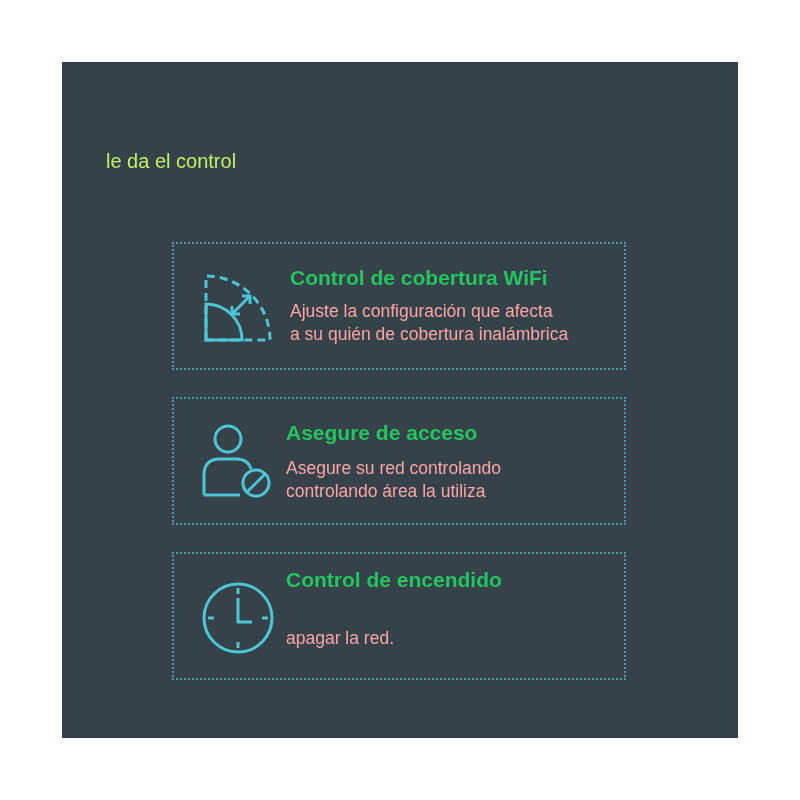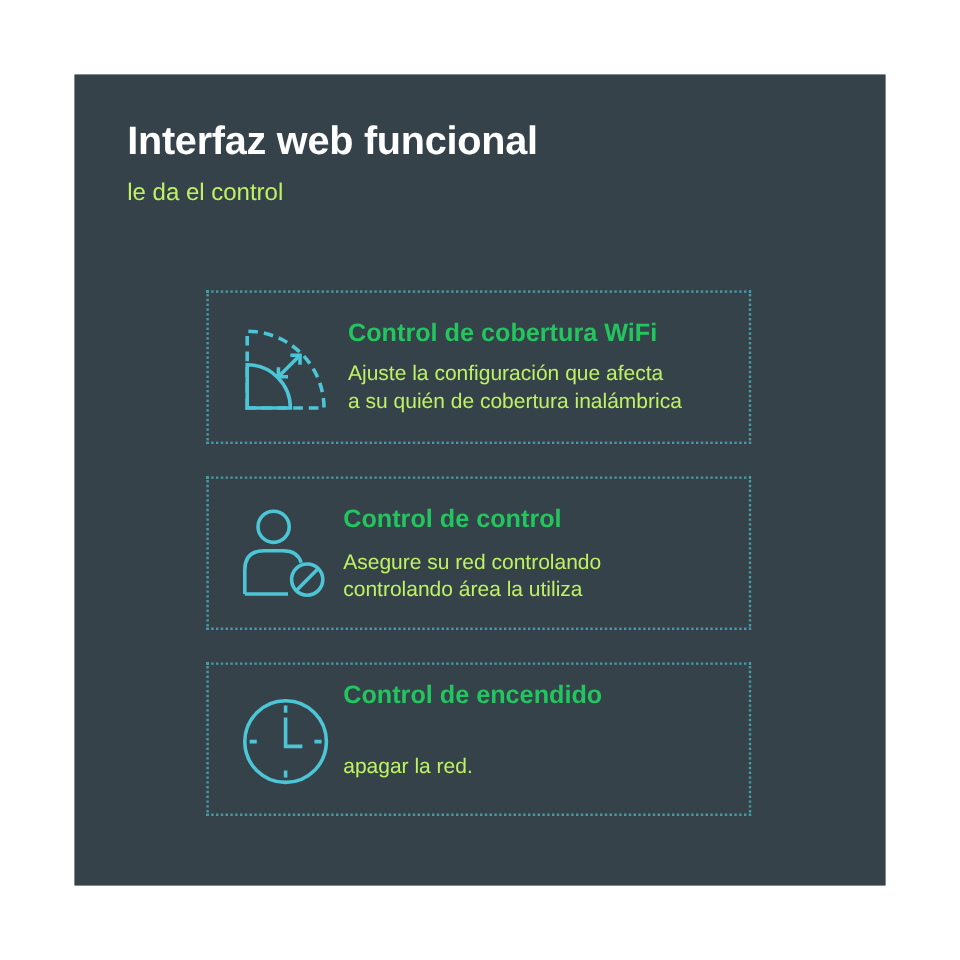--- a/index.html
+++ b/index.html
@@ -61,21 +61,21 @@
       margin: 0;
       color: #22c55e;
       font-family: "Liberation Sans", sans-serif;
       font-weight: bold;
       font-size: 21px;
       white-space: nowrap;
     }
     .card .desc {
       position: absolute;
       margin: 0;
-      color: #bef264;
+      color: #fca5a5;
       font-family: "Liberation Sans", sans-serif;
       font-size: 17.5px;
       line-height: 23px;
       white-space: nowrap;
     }
     #card-0 { top: 180px; }
     #card-1 { top: 335px; }
     #card-2 { top: 490px; }
 
     #card-0 .icon { left: 24px; top: 24px; }
@@ -88,21 +88,20 @@
 
     #card-2 .icon { left: 24px; top: 24px; }
     #card-2 .heading { left: 112px; top: 14px; }
     #card-2 .desc { left: 112px; top: 50px; }
   </style>
 </head>
 <body>
 
 <div class="panel">
 
-  <h1 class="title">Interfaz web funcional</h1>
   <p class="subtitle">le da el control</p>
 
   <div class="card" id="card-0">
     <div class="icon">
       <svg viewBox="0 0 80 80" fill="none" stroke="#4cc5d6" stroke-width="3">
         <path d="M8 72 L8 8 A64 64 0 0 1 72 72 Z" stroke-dasharray="8 5"></path>
         <path d="M8 72 L8 36 A36 36 0 0 1 44 72 Z"></path>
         <line x1="34" y1="46" x2="52" y2="28"></line>
         <polyline points="34,38 34,46 42,46"></polyline>
         <polyline points="44,28 52,28 52,36"></polyline>
@@ -118,21 +117,21 @@
   <div class="card" id="card-1">
     <div class="icon">
       <svg viewBox="0 0 80 80" fill="none" stroke="#4cc5d6" stroke-width="3">
         <circle cx="30" cy="18" r="13"></circle>
         <path d="M6 74 L6 54 Q6 38 22 38 L38 38 Q50 38 53 48"></path>
         <line x1="6" y1="74" x2="42" y2="74"></line>
         <circle cx="58" cy="62" r="13"></circle>
         <line x1="49" y1="71" x2="67" y2="53"></line>
       </svg>
     </div>
-    <h2 class="heading">Control de control</h2>
+    <h2 class="heading">Asegure de acceso</h2>
     <p class="desc">
       <span>Asegure su red controlando</span><br>
       <span>controlando área la utiliza</span>
     </p>
   </div>
 
   <div class="card" id="card-2">
     <div class="icon">
       <svg viewBox="0 0 80 80" fill="none" stroke="#4cc5d6" stroke-width="3">
         <circle cx="40" cy="40" r="34"></circle>

